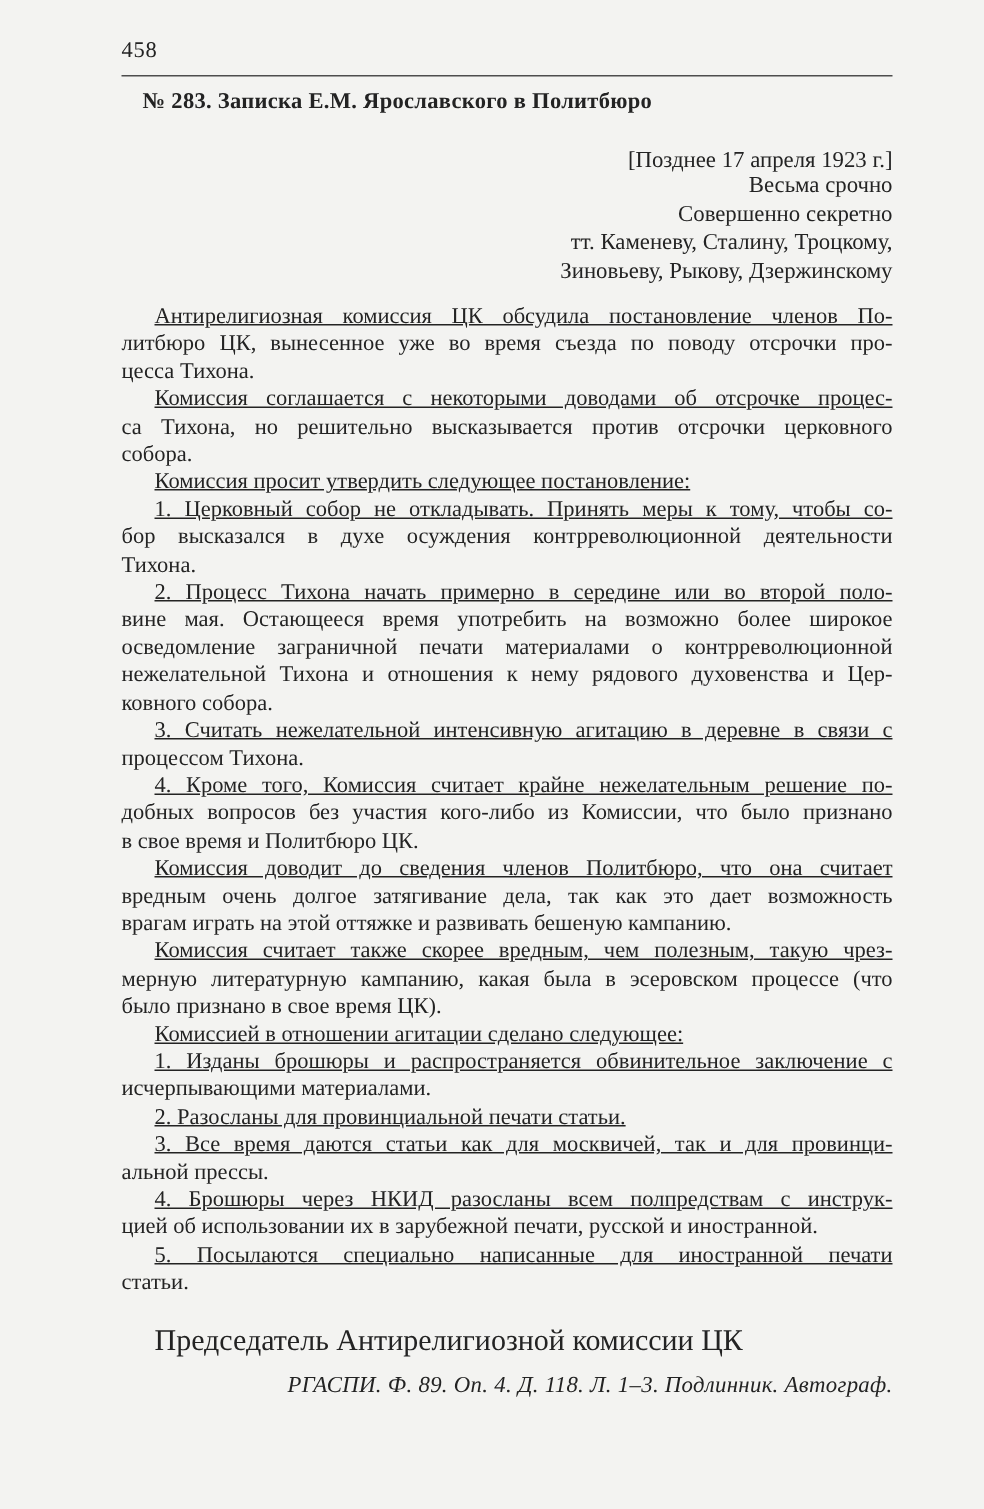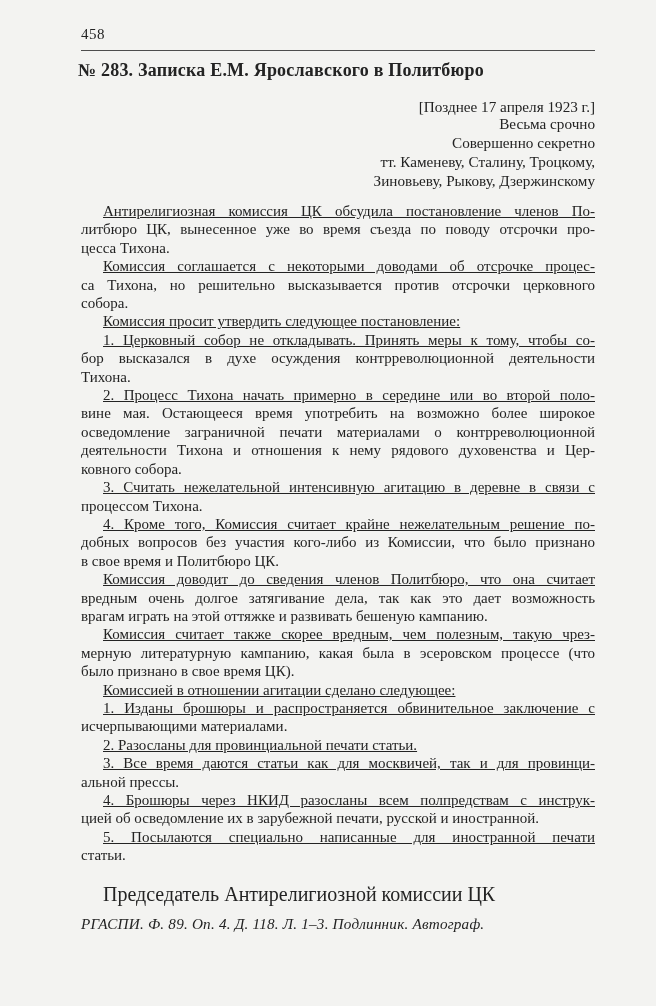--- a/index.html
+++ b/index.html
@@ -25,23 +25,23 @@
   .header-rule {
     position: absolute;
     left: 81px; top: 50px;
     width: 514px; height: 0;
     border: none;
     border-top: 1.6px solid #4d4d4d;
     margin: 0;
   }
   .doc-heading {
     position: absolute;
-    left: 78px; top: 60px;
+    left: 95px; top: 60px;
     width: 514px;
-    font-size: 18px;
+    font-size: 15px;
     font-weight: bold;
     letter-spacing: 0.2px;
   }
   .date-note {
     position: absolute;
     left: 81px; top: 98px;
     width: 514px;
     text-align: right;
     font-size: 15.2px;
   }
@@ -73,20 +73,21 @@
     text-indent: 22px;
     font-size: 20px;
     line-height: 18.4px;
   }
   .archive-ref {
     margin-top: 12px;
     font-style: italic;
     font-size: 15.2px;
     line-height: 18.4px;
     letter-spacing: 0.2px;
+    text-align: right;
   }
 </style>
 </head>
 <body>
 
 <div class="page">
 
   <div class="page-number">458</div>
 
   <hr class="header-rule">
@@ -119,21 +120,21 @@
         </div>
         <div class="par">
           <div class="line first">1. Церковный собор не откладывать. Принять меры к тому, чтобы со-</div>
           <div class="line">бор высказался в духе осуждения контрреволюционной деятельности</div>
           <div class="line last">Тихона.</div>
         </div>
         <div class="par">
           <div class="line first">2. Процесс Тихона начать примерно в середине или во второй поло-</div>
           <div class="line">вине мая. Остающееся время употребить на возможно более широкое</div>
           <div class="line">осведомление заграничной печати материалами о контрреволюционной</div>
-          <div class="line">деятельности Тихона и отношения к нему рядового духовенства и Цер-</div>
+          <div class="line">нежелательной Тихона и отношения к нему рядового духовенства и Цер-</div>
           <div class="line last">ковного собора.</div>
         </div>
         <div class="par">
           <div class="line first">3. Считать нежелательной интенсивную агитацию в деревне в связи с</div>
           <div class="line last">процессом Тихона.</div>
         </div>
         <div class="par">
           <div class="line first">4. Кроме того, Комиссия считает крайне нежелательным решение по-</div>
           <div class="line">добных вопросов без участия кого-либо из Комиссии, что было признано</div>
           <div class="line last">в свое время и Политбюро ЦК.</div>
@@ -157,21 +158,21 @@
         </div>
         <div class="par">
           <div class="line first last">2. Разосланы для провинциальной печати статьи.</div>
         </div>
         <div class="par">
           <div class="line first">3. Все время даются статьи как для москвичей, так и для провинци-</div>
           <div class="line last">альной прессы.</div>
         </div>
         <div class="par">
           <div class="line first">4. Брошюры через НКИД разосланы всем полпредствам с инструк-</div>
-          <div class="line last">цией об осведомление их в зарубежной печати, русской и иностранной.</div>
+          <div class="line last">цией об использовании их в зарубежной печати, русской и иностранной.</div>
         </div>
         <div class="par">
           <div class="line first">5. Посылаются специально написанные для иностранной печати</div>
           <div class="line last">статьи.</div>
         </div>
       </div>
 
     <div class="signature">Председатель Антирелигиозной комиссии ЦК</div>
 
     <div class="archive-ref">РГАСПИ. Ф. 89. Оп. 4. Д. 118. Л. 1–3. Подлинник. Автограф.</div>

